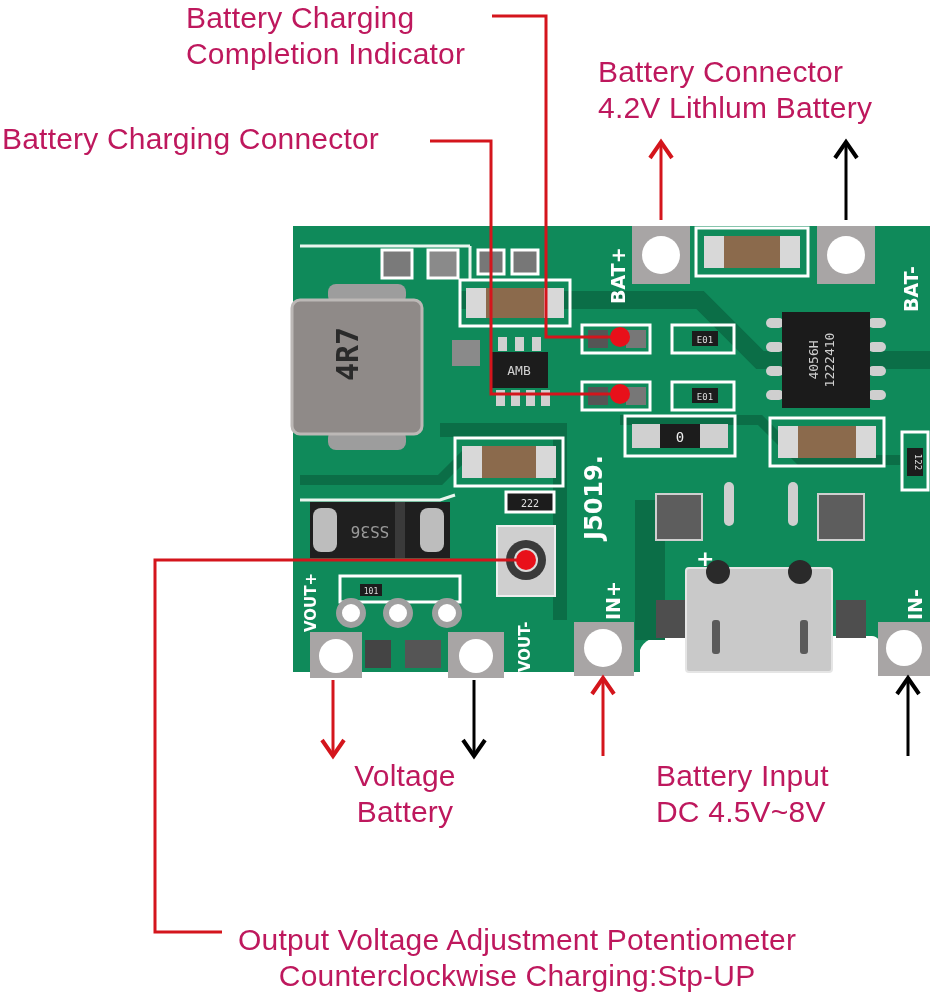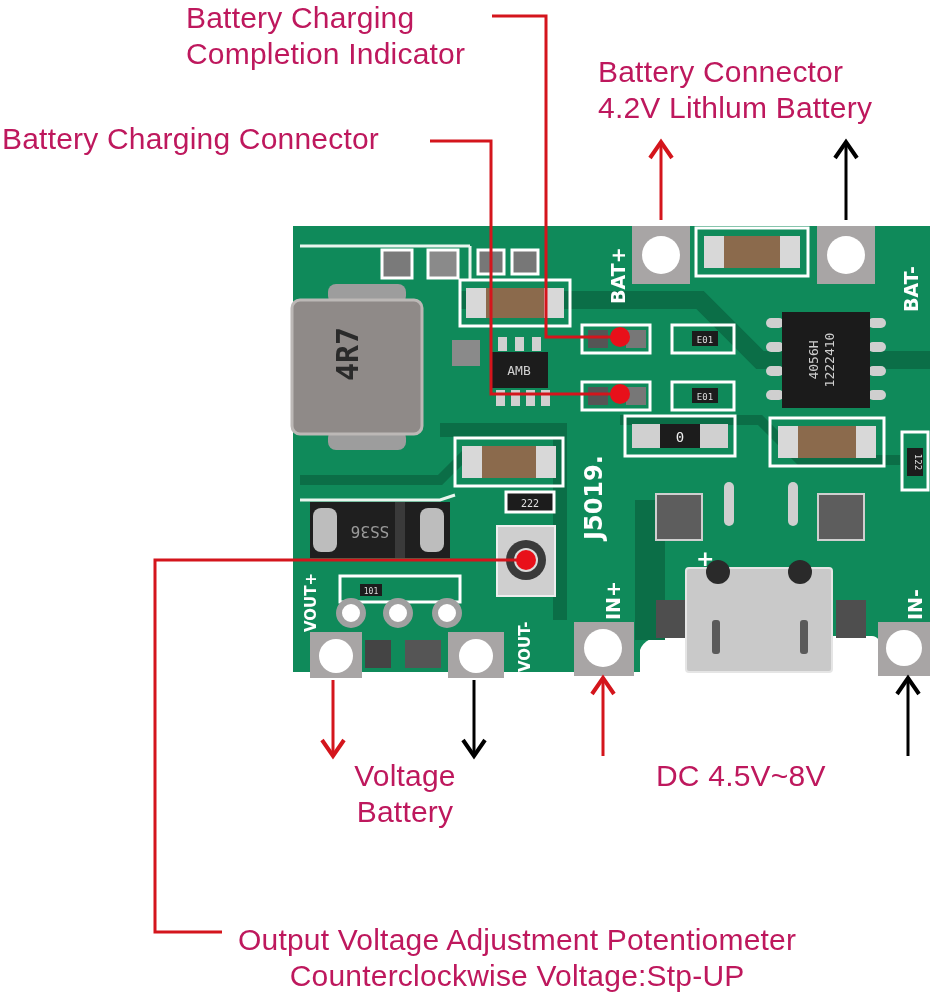--- a/index.html
+++ b/index.html
@@ -262,19 +262,20 @@
   <div>Battery Connector</div>
   <div>4.2V Lithlum Battery</div>
 </div>
 
 <div class="label" style="left:335px; top:758px; text-align:center; width:140px;">
   <div>Voltage</div>
   <div>Battery</div>
 </div>
 
 <div class="label" style="left:656px; top:758px; text-align:left;">
+  <div>Battery Input</div>
   <div>DC 4.5V~8V</div>
 </div>
 
 <div class="label" style="left:238px; top:922px;text-align:center;">
   <div>Output Voltage Adjustment Potentiometer</div>
-  <div>Counterclockwise Voltage:Stp-UP</div>
+  <div>Counterclockwise Charging:Stp-UP</div>
 </div>
 
 </body></html>

